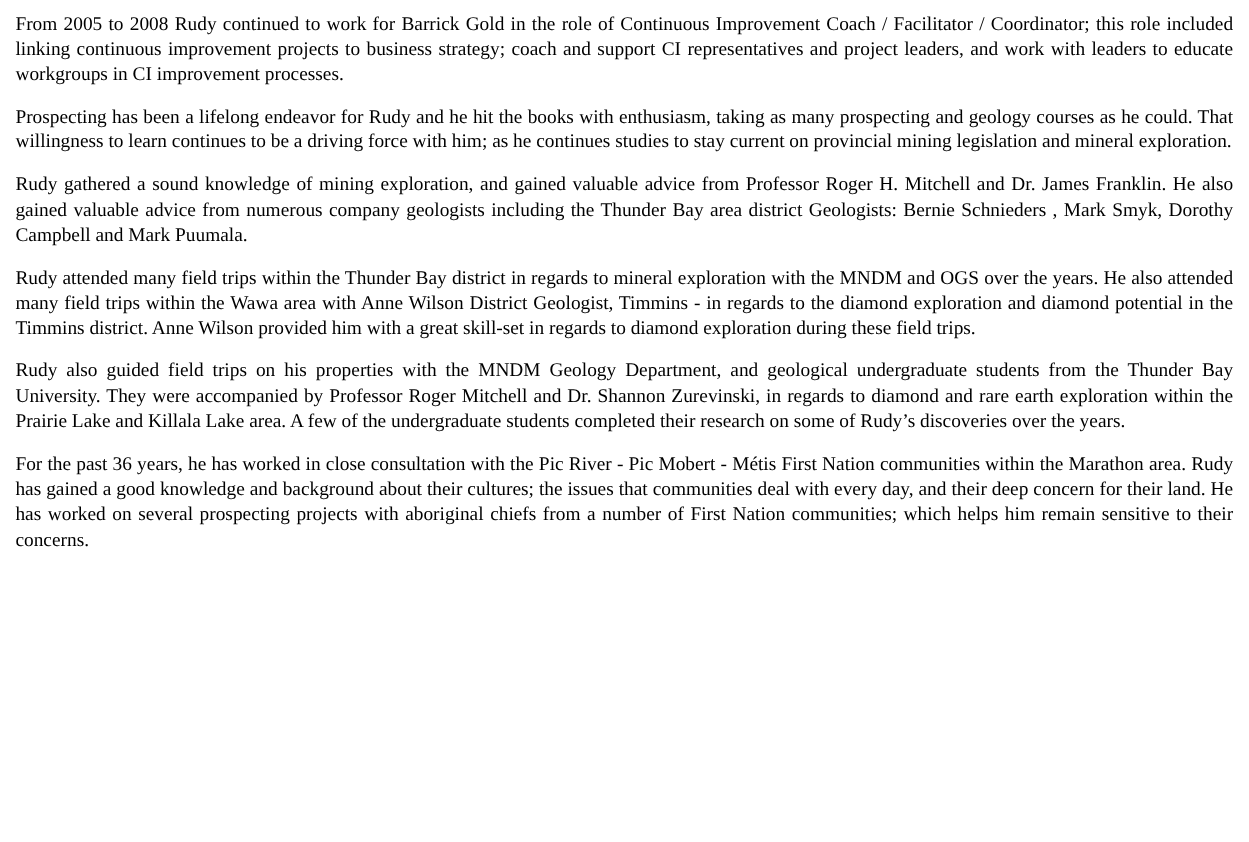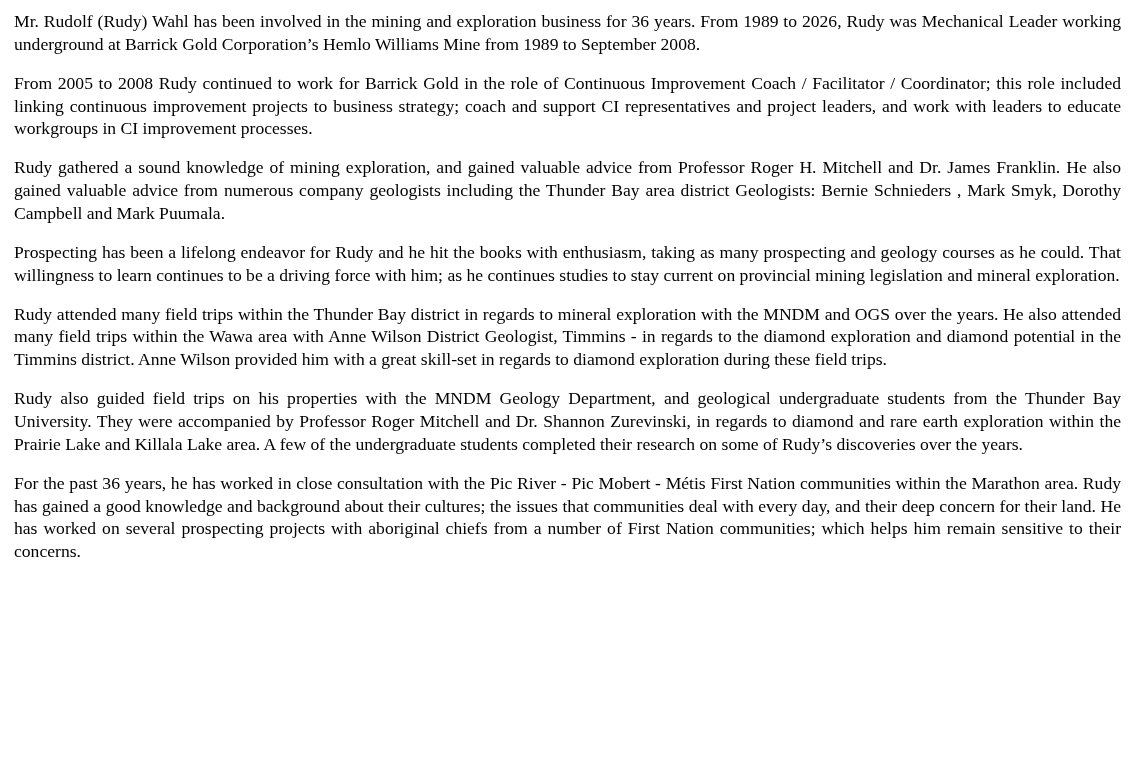--- a/index.html
+++ b/index.html
@@ -39,21 +39,20 @@
   .para:last-child {
     margin-bottom: 2px;
   }
 </style>
 </head>
 <body>
 
 <div class="page">
 
 
-  <p class="para">Mr. Rudolf (Rudy) Wahl has been involved in the mining and exploration business for 36 years. From 1989 to 2026, Rudy was Mechanical Leader working underground at Barrick Gold Corporation’s Hemlo Williams Mine from 1989 to September 2008.</p>
   <p class="para">From 2005 to 2008 Rudy continued to work for Barrick Gold in the role of Continuous Improvement Coach / Facilitator / Coordinator; this role included linking continuous improvement projects to business strategy; coach and support CI representatives and project leaders, and work with leaders to educate workgroups in CI improvement processes.</p>
+  <p class="para">Prospecting has been a lifelong endeavor for Rudy and he hit the books with enthusiasm, taking as many prospecting and geology courses as he could.   That willingness to learn continues to be a driving force with him; as he continues studies to stay current on provincial mining legislation and mineral exploration.</p>
   <p class="para">Rudy gathered a sound knowledge of mining exploration, and gained valuable advice from Professor Roger H. Mitchell and Dr. James Franklin. He also gained valuable advice from numerous company geologists including the Thunder Bay area district Geologists: Bernie Schnieders , Mark Smyk, Dorothy  Campbell and Mark Puumala.</p>
-  <p class="para">Prospecting has been a lifelong endeavor for Rudy and he hit the books with enthusiasm, taking as many prospecting and geology courses as he could.   That willingness to learn continues to be a driving force with him; as he continues studies to stay current on provincial mining legislation and mineral exploration.</p>
   <p class="para">Rudy attended many field trips within the Thunder Bay district in regards to mineral exploration with the MNDM and OGS over the years. He also attended many field trips within the Wawa area with Anne Wilson District Geologist, Timmins -  in regards to the diamond exploration and diamond potential in the Timmins district. Anne Wilson provided him with a great skill-set in regards to diamond exploration during these field trips.</p>
   <p class="para">Rudy also guided field trips on his properties with the MNDM Geology Department, and geological undergraduate students from the Thunder Bay University. They were accompanied by Professor Roger Mitchell and Dr. Shannon Zurevinski, in regards to diamond and rare earth exploration within the Prairie Lake and Killala Lake area. A few of the undergraduate students completed their research on some of Rudy’s discoveries over the years.</p>
   <p class="para">For the past 36 years, he has worked in close consultation with the Pic River - Pic Mobert - Métis First Nation communities within the Marathon area. Rudy has gained a good knowledge and background about their cultures; the issues that communities deal with every day, and their deep concern for their land. He has worked on several prospecting projects with aboriginal chiefs from a number of First Nation communities; which helps him remain sensitive to their concerns.</p>
 
 </div>
 
 </body></html>

